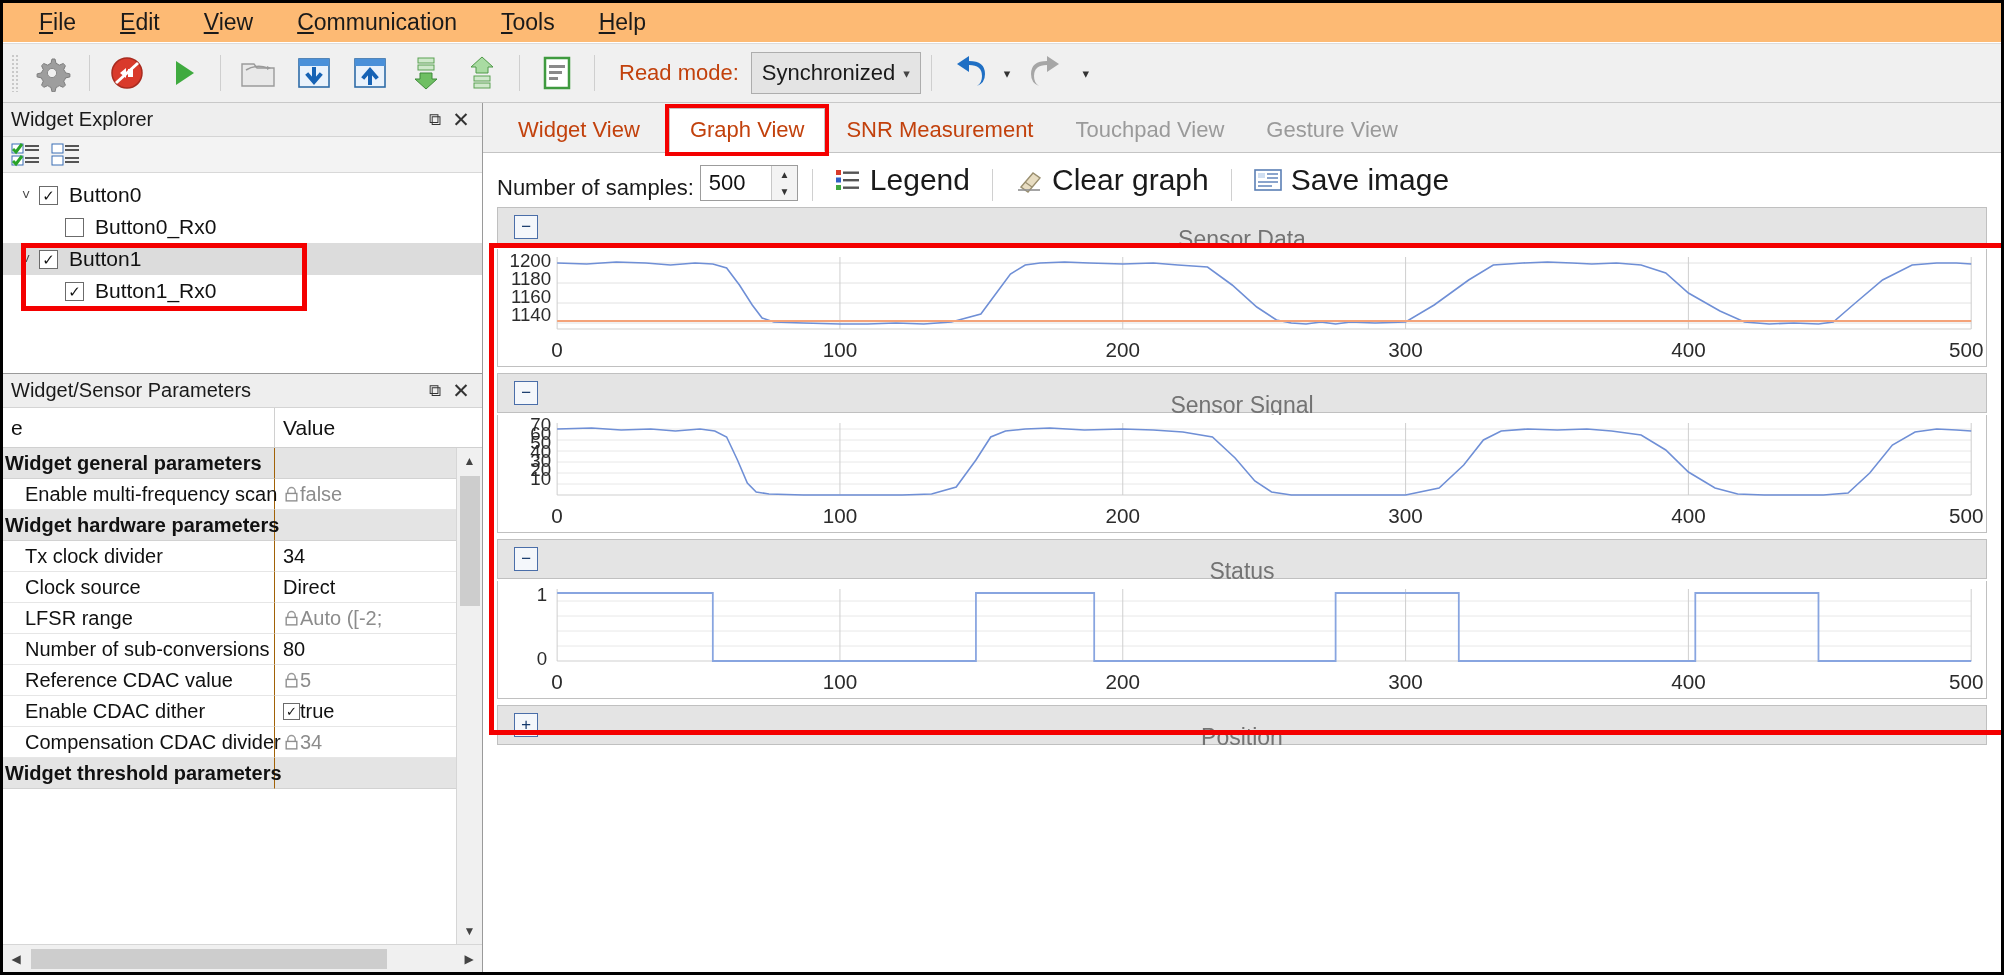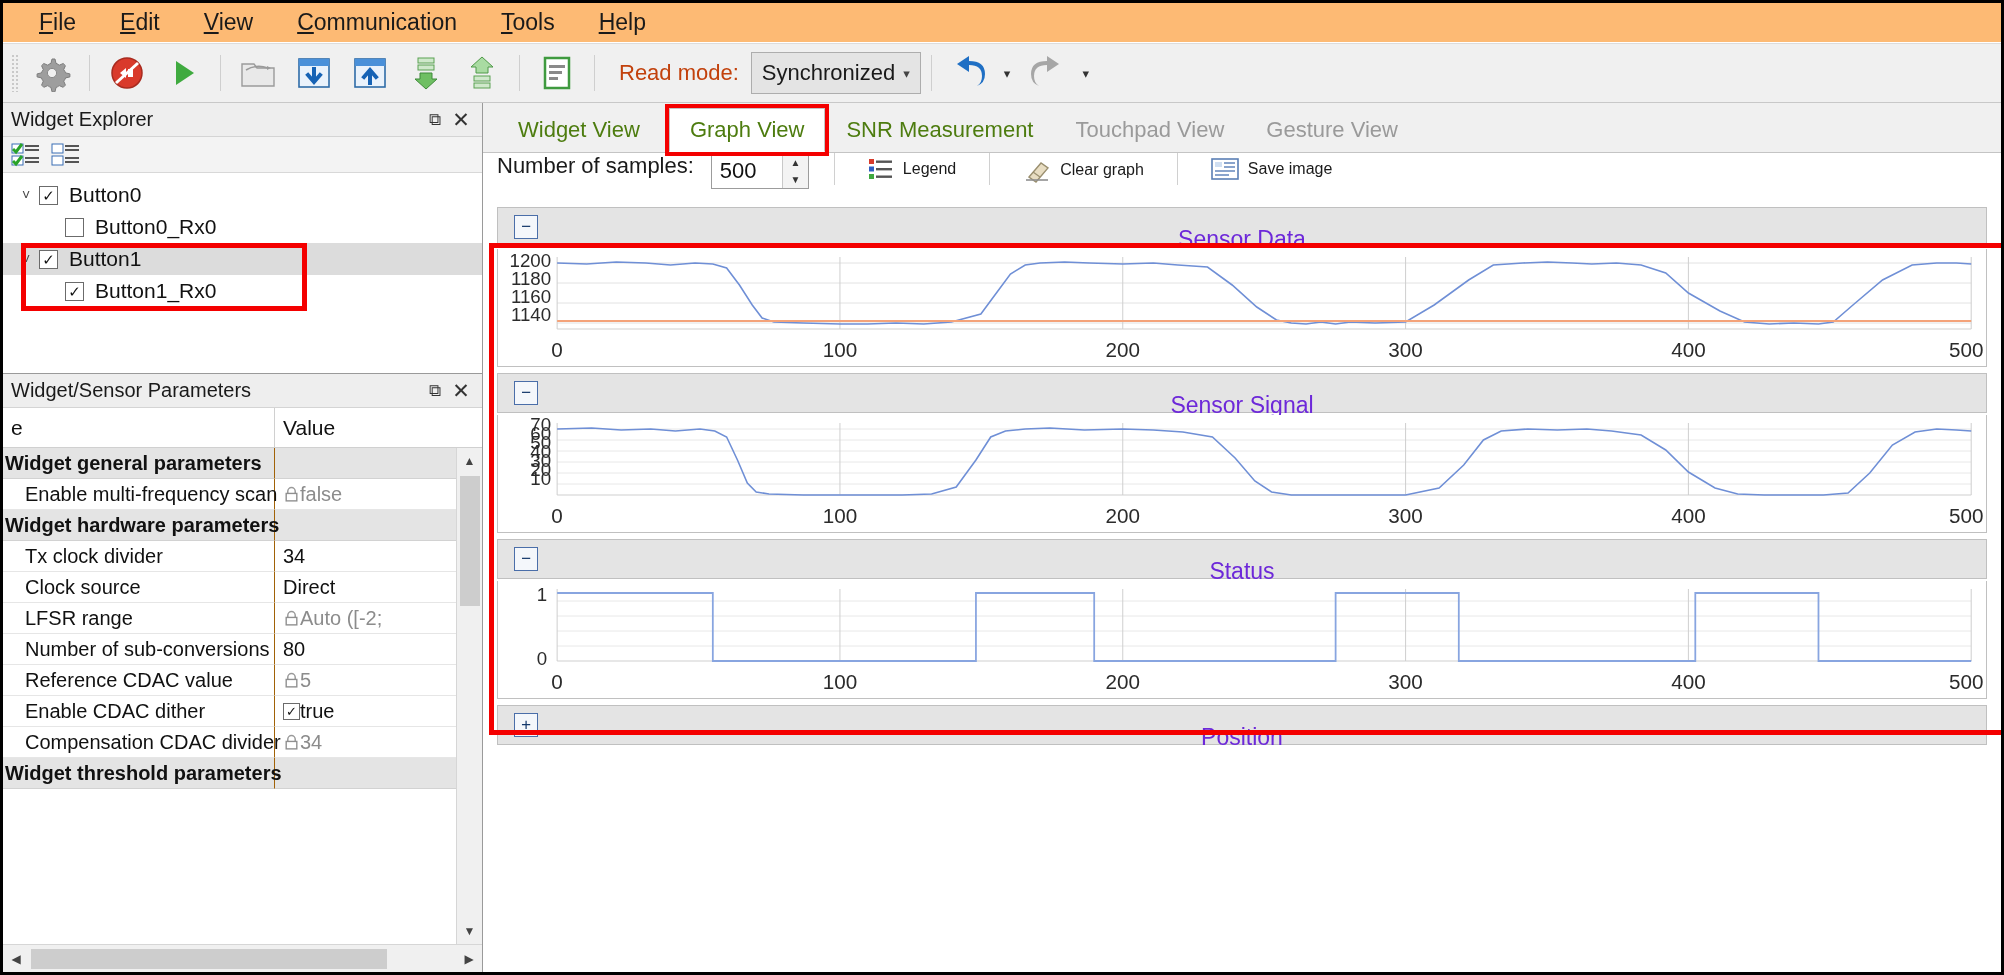--- a/index.html
+++ b/index.html
@@ -113,54 +113,54 @@
              display:flex; align-items:center; }
   .hscroll .lft, .hscroll .rgt { width:26px; text-align:center; font-size:12px; color:#444; }
   .hscroll .htrack { flex:1; height:20px; position:relative; }
   .hscroll .hthumb { position:absolute; left:2px; top:0; width:356px; height:20px; background:#cdcdcd; }
 
   
   .right-side { flex:1; display:flex; flex-direction:column; background:#f0f0f0; }
   .tabstrip { height:50px; display:flex; align-items:flex-end; padding-left:14px;
               background:#f0f0f0; border-bottom:1px solid #c4c4c4; }
   .tab { height:44px; padding:0 20px; display:flex; align-items:center;
-         font-size:22px; color:#4d7c0f; background:#f0f0f0;
+         font-size:22px; color:#c2410c; background:#f0f0f0;
          border:1px solid transparent; cursor:default; white-space:nowrap; }
   .tab.active { background:#fff; border:1px solid #c4c4c4; border-bottom-color:#fff;
                 position:relative; z-index:2; }
   .tab.disabled { color:#9a9a9a; }
   .tab.hl { outline:4px solid #f40000; background:#fff; z-index:3;margin-left:8px; }
 
   .graph-pane { flex:1; background:#fff; margin:0; padding:0;
                 display:flex; flex-direction:column; }
-  .gtoolbar { height:48px; display:flex; align-items:flex-start; padding-left:14px; gap:11px; }
+  .gtoolbar { height:48px; display:flex; align-items:flex-end; padding-left:14px; gap:0; }
   .gt-label { font-size:22px; color:#1a1a1a; margin-right:6px; }
   .spin { width:98px; height:36px; border:1px solid #9c9c9c; background:#fff;
           display:flex; align-items:center; }
   .spin .val { flex:1; font-size:22px; color:#111; padding-left:8px; }
   .spin .arrows { width:26px; height:100%; border-left:1px solid #c8c8c8;
                   display:flex; flex-direction:column; background:#f3f3f3; }
   .spin .arrows div { flex:1; display:flex; align-items:center; justify-content:center;
                       font-size:10px; color:#333; }
   .gt-sep { width:1px; height:32px; background:#d0d0d0; margin:0 14px; }
-  .gt-btn { display:flex; align-items:center; gap:9px; font-size:16px;
+  .gt-btn { display:flex; align-items:center; gap:9px; font-size:30px;
             color:#1a1a1a; padding:4px 8px; cursor:default; white-space:nowrap; }
 
   .plots { flex:1; padding:6px 14px 0 14px; position:relative; }
   .redbox { position:absolute; border:5px solid #f40000; pointer-events:none; }
 
   .section-head {
     height:40px; background:#e4e4e4; border:1px solid #c0c0c0;
     display:flex; align-items:center; position:relative; margin-bottom:2px;
   }
   .exp-btn { width:24px; height:24px; border:1px solid #4a6ea9; background:#f4f7fb;
              margin-left:16px; display:flex; align-items:center; justify-content:center;
              font-size:17px; color:#13386b; line-height:1; font-family:"Liberation Mono", monospace; }
   .section-title { position:absolute; left:0; right:0; text-align:center;
-                   font-size:23px; color:#6d28d9;margin-top:24px; }
+                   font-size:23px; color:#737373;margin-top:24px; }
   .plot-area { background:#fff; border:1px solid #c0c0c0; border-top:none;
                position:relative; margin-bottom:6px; }
 
   svg { display:block; }
 
   .tick { font-size:21px; fill:#2b2b2b; font-family:"Liberation Sans", sans-serif; }
   .ytick { font-size:19px; fill:#2b2b2b; font-family:"Liberation Sans", sans-serif; }
 </style>
 </head>
 <body>

